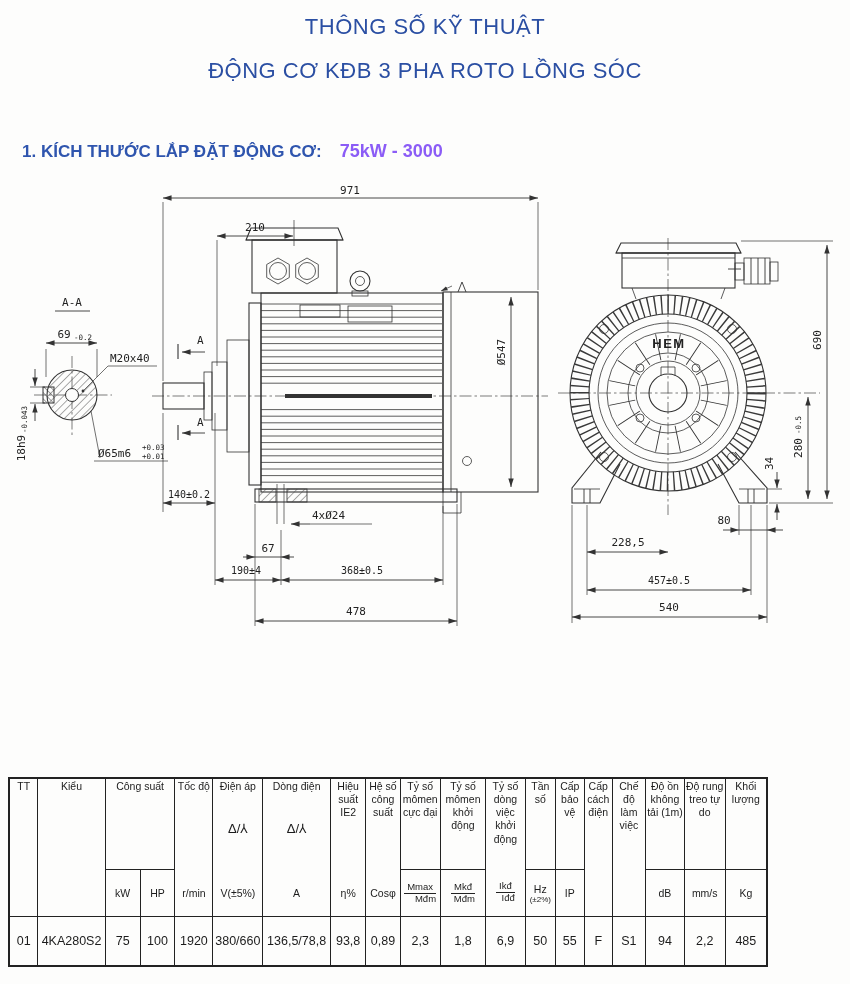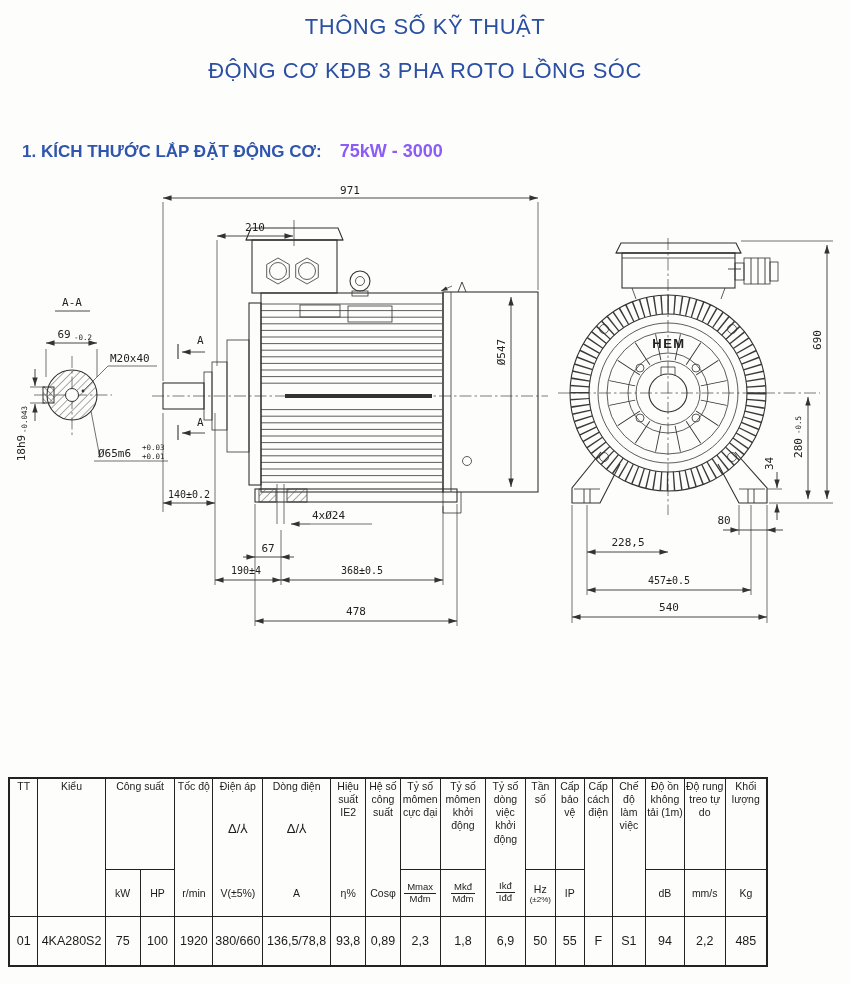--- a/index.html
+++ b/index.html
@@ -26,21 +26,21 @@
   
   #spec-table-wrap{position:absolute;left:8px;top:777px;width:760px;}
   table{border-collapse:collapse;width:100%;table-layout:fixed;border:2px solid #222;}
   th,td{border:1px solid #222;padding:1px 1px;font-weight:normal;color:#1c1c1c;}
   thead tr.r1 th{height:88px;vertical-align:top;font-size:10.5px;line-height:1.25;text-align:center;}
   thead tr.r2 th{height:44px;vertical-align:middle;font-size:10.5px;text-align:center;}
   tbody td{height:46px;text-align:center;vertical-align:middle;font-size:12.5px;}
   .nb{border-bottom-style:hidden;}
   .nt{border-top-style:hidden;}
   .sym{margin-top:28px;font-size:13px;}
-  .fr{display:inline-block;text-align:center;font-size:9.5px;line-height:1.15;}
+  .fr{display:inline-block;text-align:right;font-size:9.5px;line-height:1.15;}
   .fr .t{display:block;border-bottom:1px solid #222;padding:0 3px;}
   .fr .b{display:block;}
   .u2{display:block;font-size:8px;}
 </style>
 </head>
 <body>
 
 <div id="page">
 
   <div id="title1" class="title" style="color:#2b4fa3">THÔNG SỐ KỸ THUẬT</div>

